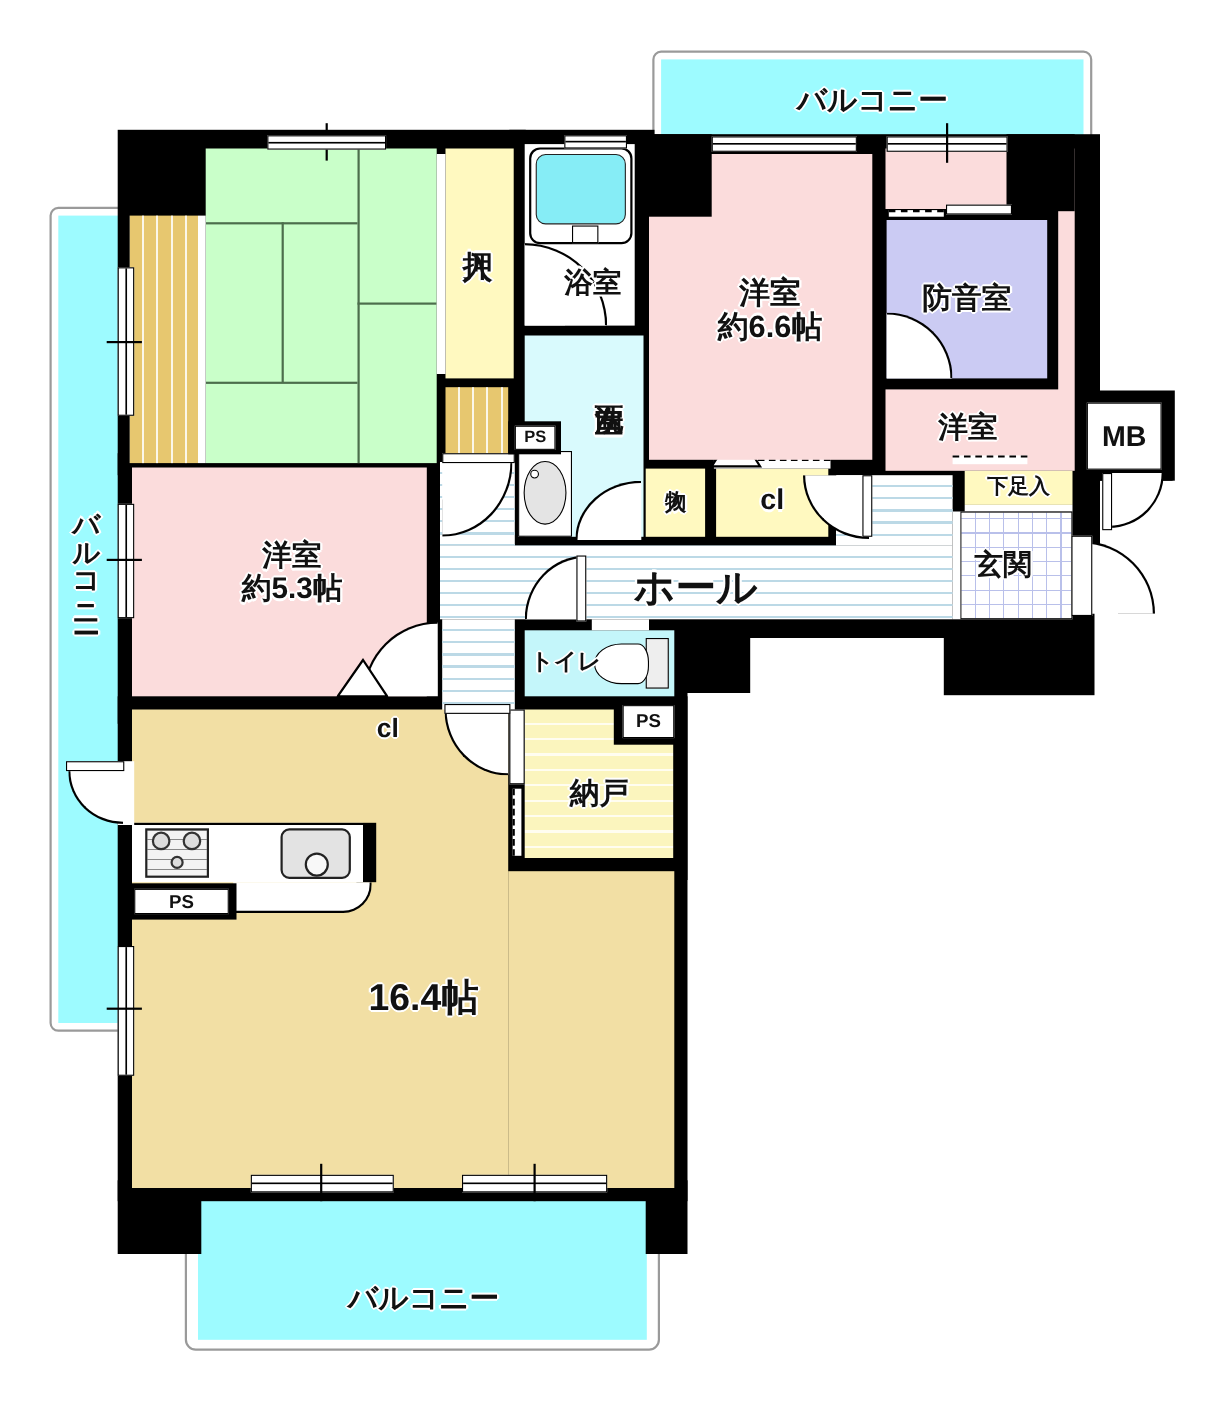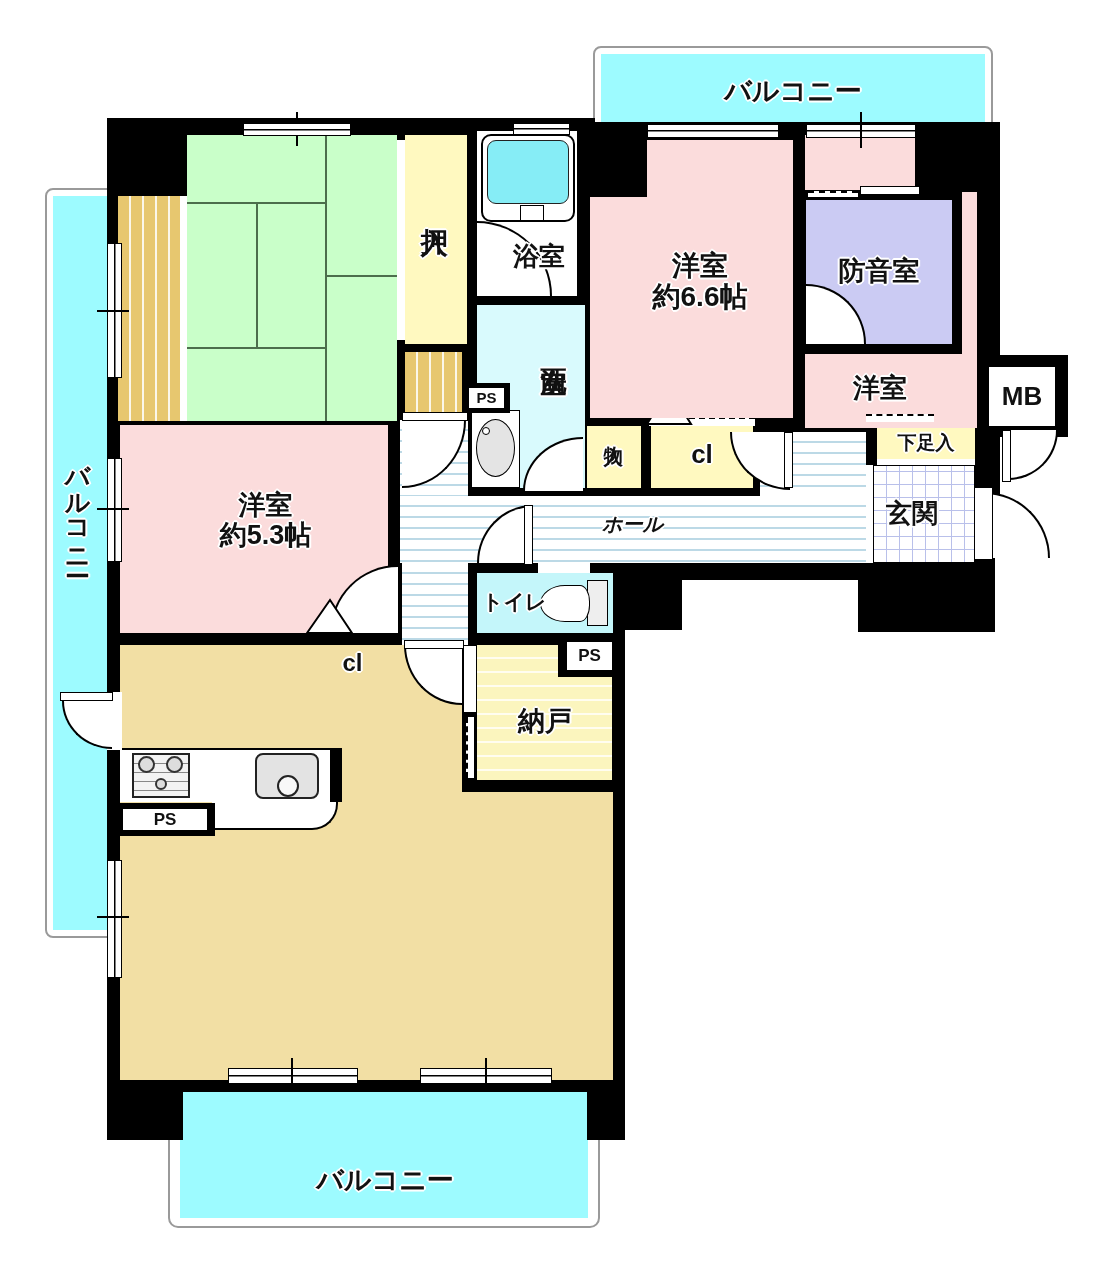--- a/index.html
+++ b/index.html
@@ -210,24 +210,25 @@
   <div class="lbl vert" style="left:603px;top:431px;font-size:19px;">物入</div>
   <div class="lbl ctr" style="left:662px;top:440px;width:80px;font-size:26px;">cl</div>
   <div class="lbl ctr" style="left:615px;top:250px;width:170px;font-size:28px;">
     <div>洋室</div>
     <div>約6.6帖</div>
   </div>
   <div class="lbl ctr" style="left:805px;top:256px;width:148px;font-size:27px;">防音室</div>
   <div class="lbl ctr" style="left:820px;top:373px;width:120px;font-size:27px;">洋室</div>
   <div class="lbl ctr" style="left:877px;top:432px;width:98px;font-size:19px;">下足入</div>
   <div class="lbl ctr" style="left:862px;top:499px;width:100px;font-size:26px;">玄関</div>
-  <div class="lbl ctr" style="left:550px;top:513px;width:165px;font-size:20px;font-style:italic;">ホール</div>
+  <div class="lbl ctr" style="left:550px;top:513px;width:165px;font-size:37px;">ホール</div>
   <div class="lbl" style="left:482px;top:590px;font-size:21px;">トイレ</div>
   <div class="lbl ctr" style="left:490px;top:706px;width:110px;font-size:27px;">納戸</div>
   <div class="lbl ctr" style="left:178px;top:490px;width:175px;font-size:27px;">
     <div>洋室</div>
     <div>約5.3帖</div>
   </div>
   <div class="lbl ctr" style="left:315px;top:650px;width:75px;font-size:24px;">cl</div>
   <div class="lbl ctr" style="left:290px;top:888px;width:190px;font-size:36px;">
+    <div style="font-size:34px;">16.4帖</div>
   </div>
 
 </div>
 
 </body></html>

